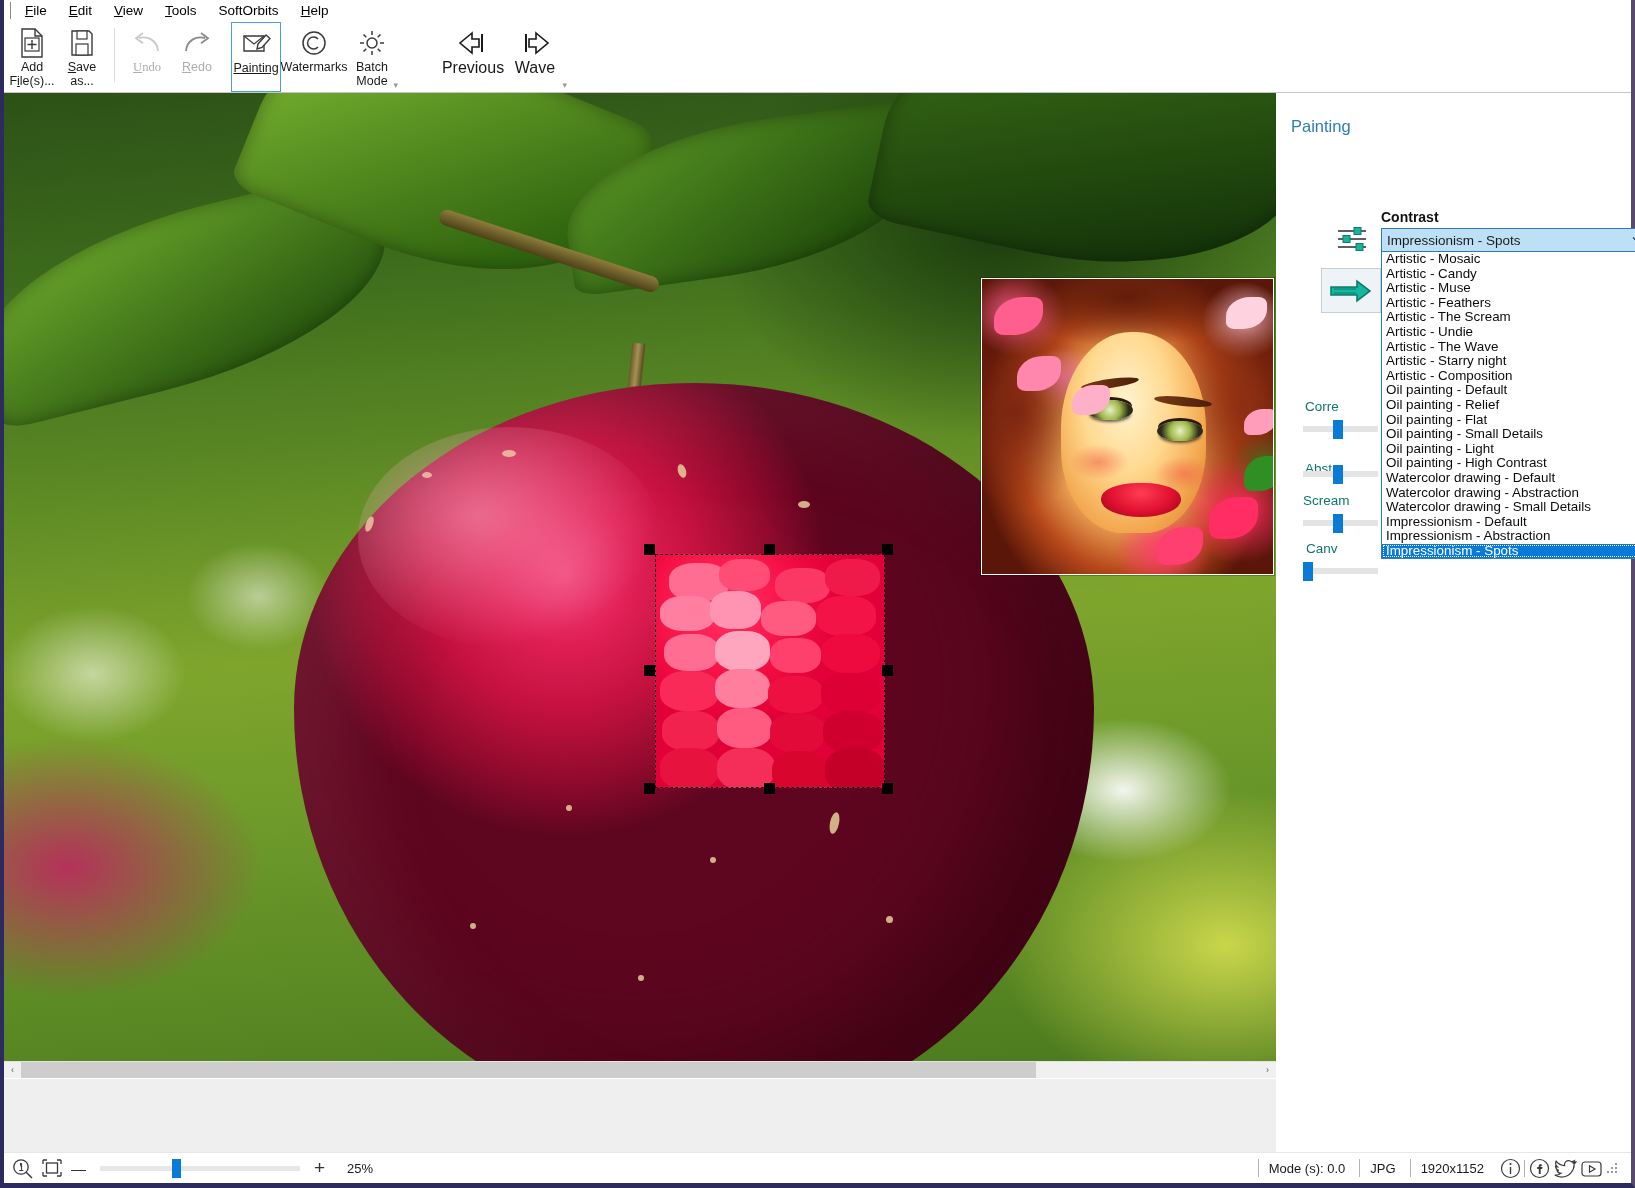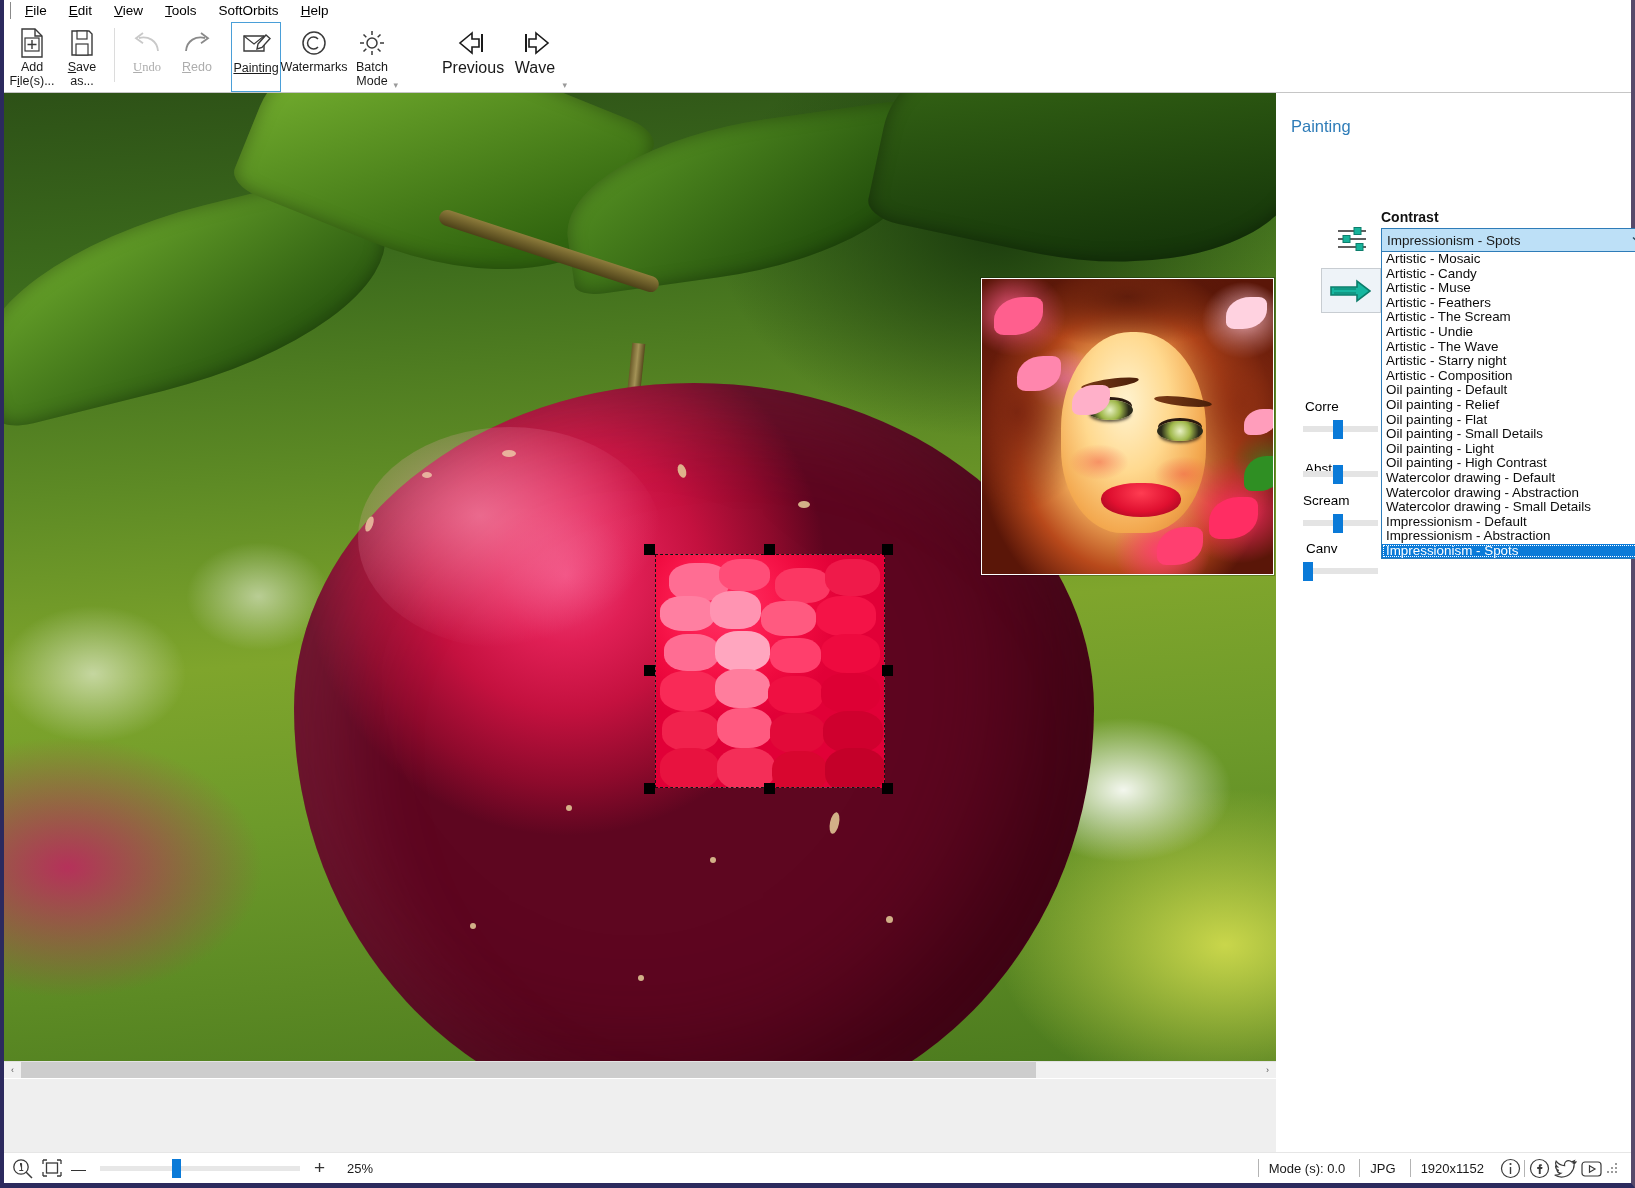--- a/index.html
+++ b/index.html
@@ -252,21 +252,21 @@
     background:#fff; border:1px solid #2e7cb8; border-top:none;
     max-height:365px; overflow:hidden; z-index:40;
   }
   .dd-item {
     height:14.6px; line-height:14.6px; font-size:13.4px; color:#0c0c0c;
     padding-left:4px; white-space:nowrap; cursor:default;
   }
   .dd-item.sel { background:#0a7ad8; color:#fff; outline:1px dotted #fff; outline-offset:-2px; }
 
   
-  .pc-label { position:absolute; font-size:13.5px; color:#000000; }
+  .pc-label { position:absolute; font-size:13.5px; color:#0f766e; }
   .pc-slider { position:absolute; height:6px; background:#e4e4e4; }
   .pc-knob { position:absolute; width:10px; height:19px; background:#0a7ad8; top:-6px; }
 
   
   .statusbar {
     flex:0 0 auto; height:31px; background:#fff; display:flex; align-items:center;
     font-size:13px; color:#1a1a1a; border-top:1px solid #e6e6e6;
   }
   .sb-left { display:flex; align-items:center; gap:8px; padding-left:8px; }
   .zoomslider { width:200px; height:5px; background:#e7e7e7; position:relative; margin:0 6px; }

